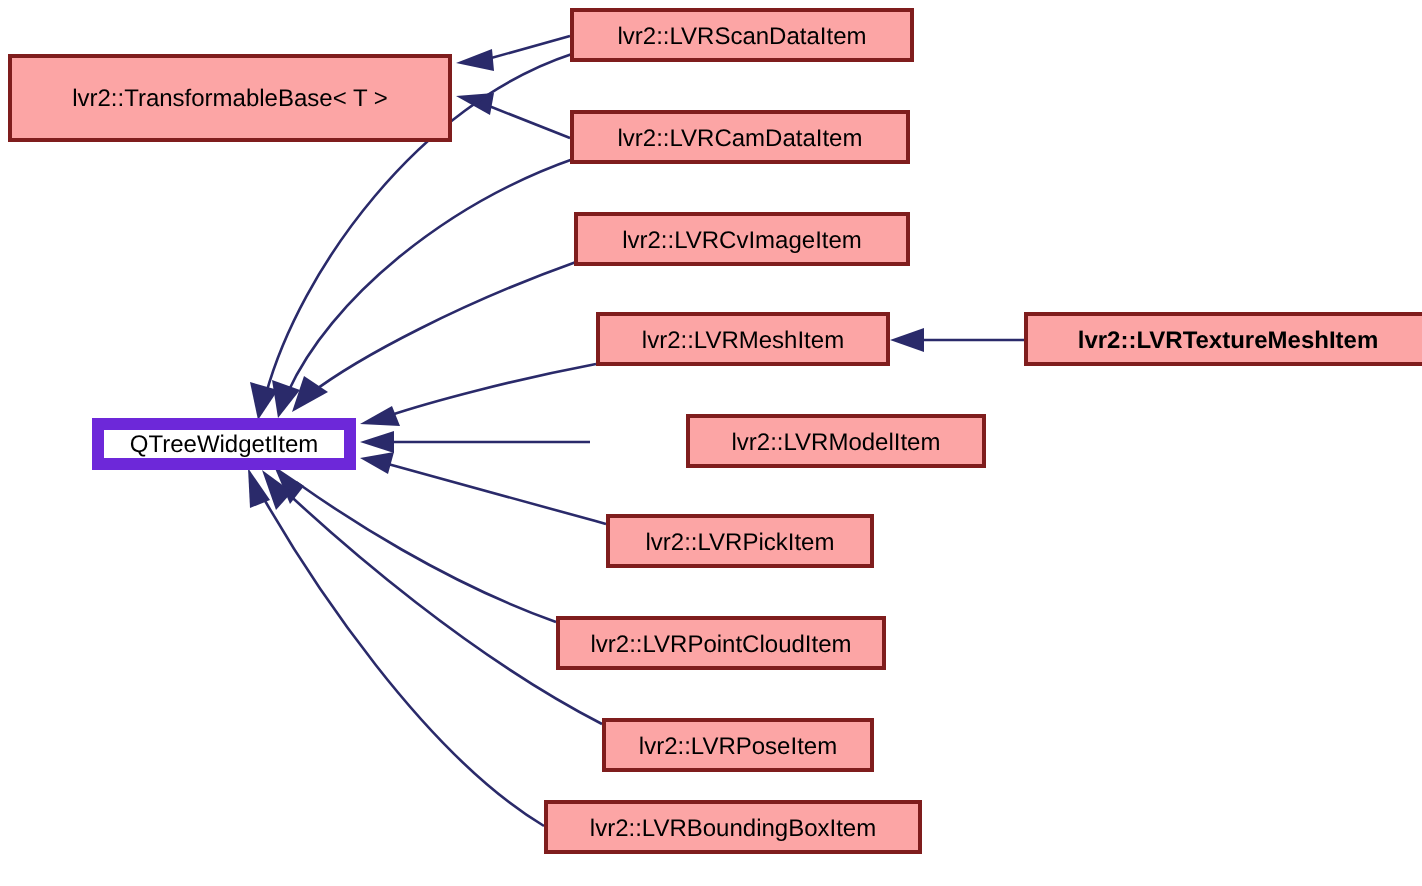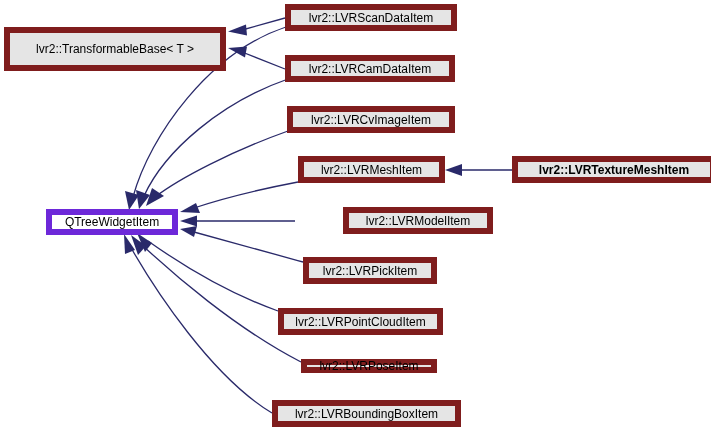--- a/index.html
+++ b/index.html
@@ -20,22 +20,22 @@
   #diagram-svg {
     position: absolute;
     left: 0;
     top: 0;
     width: 711px;
     height: 443px;
   }
   .node-box {
     position: absolute;
     box-sizing: border-box;
-    background: #e5e5e5;
-    border: 6px solid #7f1d1d;
+    background: #fca5a5;
+    border: 2px solid #7f1d1d;
     display: flex;
     align-items: center;
     justify-content: center;
     white-space: nowrap;
   }
   .node-box.current {
     border: 6px solid #6d28d9;
     background: #ffffff;
   }
   .node-label {
@@ -158,21 +158,21 @@
   </div>
 
   <div class="node-box" style="left:303px; top:257px; width:134px; height:27px;">
     <span class="node-label">lvr2::LVRPickItem</span>
   </div>
 
   <div class="node-box" style="left:278px; top:308px; width:165px; height:27px;">
     <span class="node-label">lvr2::LVRPointCloudItem</span>
   </div>
 
-  <div class="node-box" style="left:301px; top:359px; width:136px; height:14px;">
+  <div class="node-box" style="left:301px; top:359px; width:136px; height:27px;">
     <span class="node-label">lvr2::LVRPoseItem</span>
   </div>
 
   <div class="node-box" style="left:272px; top:400px; width:189px; height:27px;">
     <span class="node-label">lvr2::LVRBoundingBoxItem</span>
   </div>
 
 </div>
 
 </body></html>

